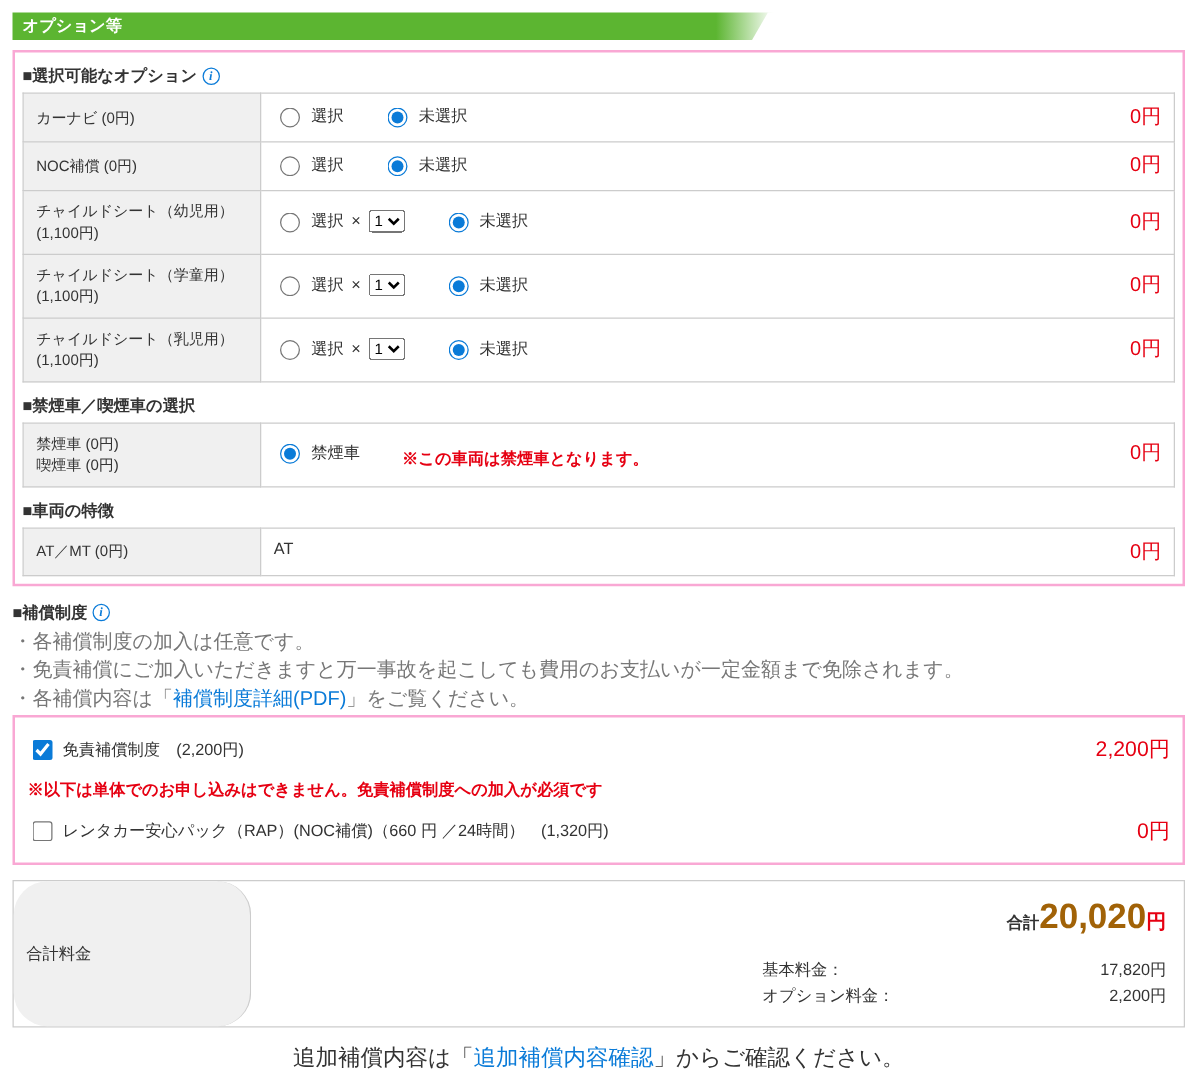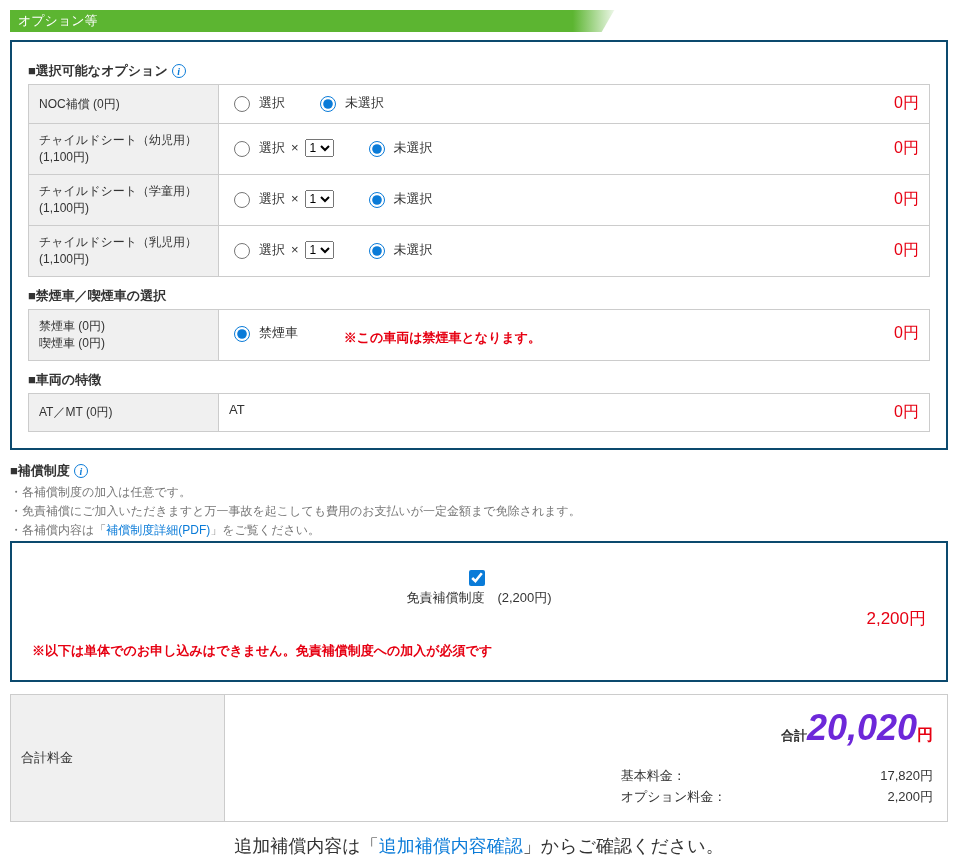--- a/index.html
+++ b/index.html
@@ -7,38 +7,38 @@
     font-family: "Hiragino Kaku Gothic ProN", "Meiryo", sans-serif;
     font-size: 13px;
     color: #333;
     margin: 0;
     padding: 10px;
     background: #fff;
   }
   .section-header {
     background: linear-gradient(to right, #5cb531 0%, #5cb531 60%, #fff 65%);
     color: #fff;
-    font-weight: normal;
+    font-weight: bold;
     padding: 2px 8px;
     margin-bottom: 8px;
     position: relative;
   }
   .section-header::after {
     content: "";
     position: absolute;
     right: 33%;
     top: 0;
     bottom: 0;
     width: 30px;
     background: #fff;
     transform: skewX(-30deg);
   }
   .red-box {
-    border: 2px solid #0c4a6e;
-    padding: 16px;
+    border: 2px solid #f9a8d4;
+    padding: 6px;
     margin-bottom: 12px;
   }
   .sub-header {
     font-weight: bold;
     margin: 4px 0;
     display: flex;
     align-items: center;
     gap: 4px;
   }
   .info-icon {
@@ -90,36 +90,35 @@
     height: 16px;
     cursor: pointer;
   }
   select {
     cursor: pointer;
     font-size: 12px;
   }
   .red-note {
     color: #e60012;
     font-weight: bold;
-    margin-left: 12px;
+    margin-left: 0;
   }
   .gray-note {
     color: #777;
-    font-size: 12px;
+    font-size: 16px;
     margin: 2px 0;
   }
   .link {
     color: #0a7bd8;
     cursor: pointer;
   }
   .comp-row {
     display: flex;
     align-items: center;
     padding: 8px 4px;
-    flex-direction: column;
   }
   .comp-row input[type="checkbox"] {
     width: 16px;
     height: 16px;
     margin-right: 8px;
     accent-color: #0a7bd8;
     cursor: pointer;
   }
   .comp-price {
     margin-left: auto;
@@ -131,40 +130,40 @@
     font-weight: bold;
     padding: 4px;
   }
   .total-box {
     border: 1px solid #ccc;
     display: flex;
     margin-bottom: 12px;
   }
   .total-label {
     background: #f0f0f0;
-    width: 214px;
+    width: 190px;
     display: flex;
     align-items: center;
     padding: 10px;
     border-right: 1px solid #ccc;
+    border-radius: 27px;
   }
   .total-content {
     flex: 1;
     padding: 12px 14px;
   }
   .grand-total-line {
     text-align: right;
     font-weight: bold;
     margin-bottom: 18px;
   }
   .grand-total-value {
-    color: #6d28d9;
-    font-size: 36px;
-    font-weight: bold;
-    font-style: italic;
+    color: #a16207;
+    font-size: 28px;
+    font-weight: bold;
   }
   .grand-total-yen {
     color: #e60012;
     font-size: 16px;
     font-weight: bold;
   }
   .breakdown {
     display: flex;
     justify-content: space-between;
     margin: 3px 0;
@@ -189,20 +188,30 @@
 
 <div class="red-box">
 
   <div class="sub-header">
     <span>■選択可能なオプション</span>
     <span class="info-icon">i</span>
   </div>
 
   <table class="opt-table">
     <tbody id="options-tbody">
+        <tr>
+          <td class="label-cell">カーナビ (0円)</td>
+          <td class="control-cell"><span class="radio-group">
+              <input type="radio" name="opt0" style="">
+              <span>選択</span>
+            </span><span class="radio-group">
+              <input type="radio" name="opt0" checked="" style="">
+              <span>未選択</span>
+            </span><span class="price-cell">0円</span></td>
+        </tr>
         <tr>
           <td class="label-cell">NOC補償 (0円)</td>
           <td class="control-cell"><span class="radio-group">
               <input type="radio" name="opt1" style="">
               <span>選択</span>
             </span><span class="radio-group">
               <input type="radio" name="opt1" checked="" style="">
               <span>未選択</span>
             </span><span class="price-cell">0円</span></td>
         </tr>
@@ -296,20 +305,25 @@
   <span>・各補償内容は「</span><span class="link">補償制度詳細(PDF)</span><span>」をご覧ください。</span>
 </div>
 
 <div class="red-box">
   <div class="comp-row">
     <input type="checkbox" checked="" style="">
     <span>免責補償制度　(2,200円)</span>
     <span class="comp-price">2,200円</span>
   </div>
   <div class="red-text">※以下は単体でのお申し込みはできません。免責補償制度への加入が必須です</div>
+  <div class="comp-row">
+    <input type="checkbox" style="">
+    <span>レンタカー安心パック（RAP）(NOC補償)（660 円 ／24時間）　(1,320円)</span>
+    <span class="comp-price">0円</span>
+  </div>
 </div>
 
 <div class="total-box">
   <div class="total-label">合計料金</div>
   <div class="total-content">
     <div class="grand-total-line">
       <span>合計</span><span class="grand-total-value">20,020</span><span class="grand-total-yen">円</span>
     </div>
     <div class="breakdown">
       <span>基本料金：</span>

